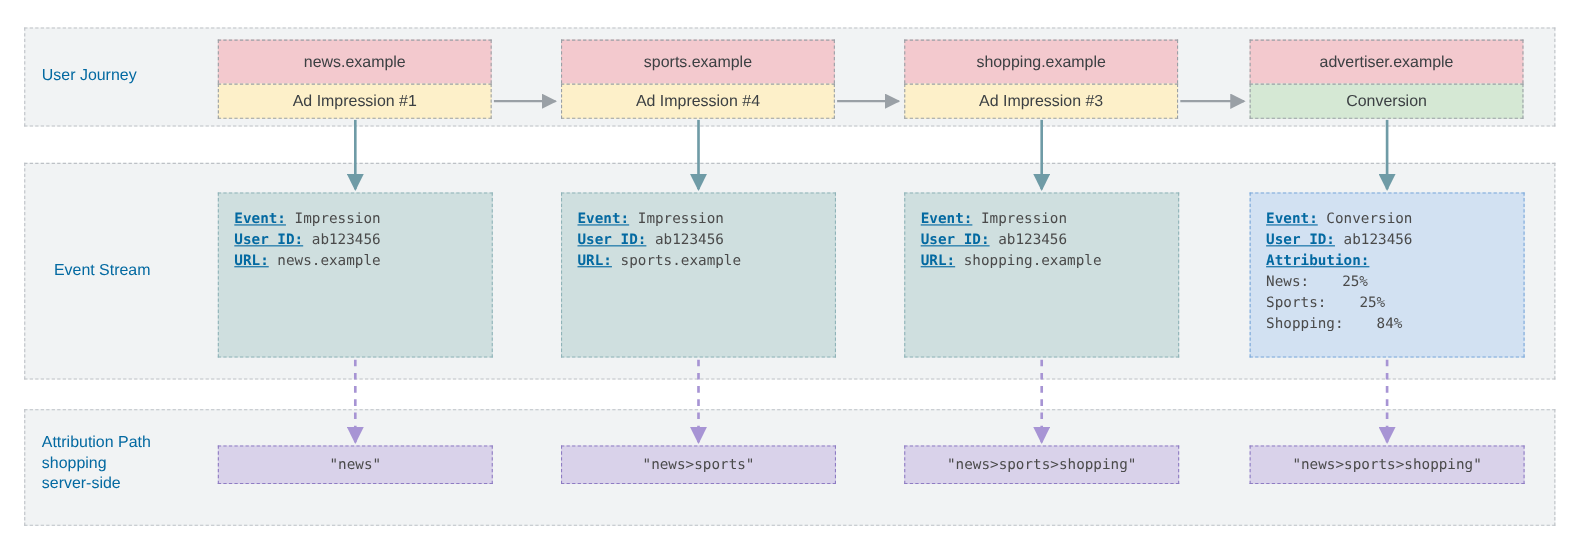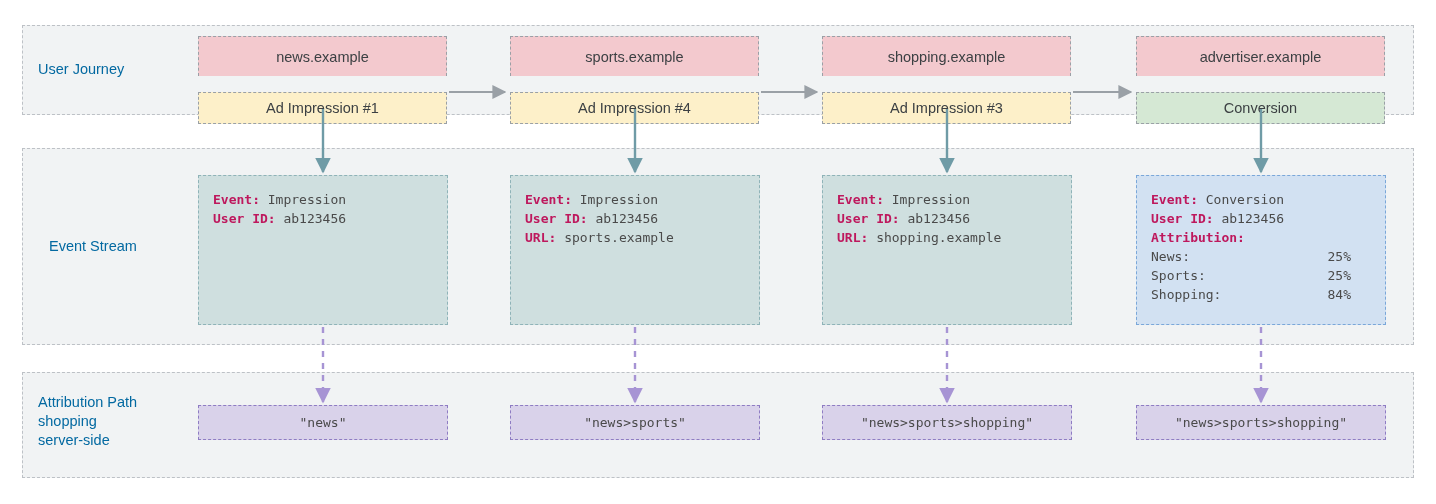--- a/index.html
+++ b/index.html
@@ -63,21 +63,21 @@
     font-size: 14.5px;
     color: #3c4043;
   }
   .jc-domain {
     top: 0;
     height: 40px;
     background: #f3c9ce;
     border-bottom: none;
   }
   .jc-action {
-    top: 56px;
+    top: 40px;
     height: 32px;
     background: #fdf0c9;
   }
   .jc-action.conversion {
     background: #d5e8d4;
   }
 
   .col1 { left: 198px; }
   .col2 { left: 510px; }
   .col3 { left: 822px; }
@@ -98,26 +98,28 @@
     line-height: 19px;
     color: #4a4a4a;
   }
   .event-box.conversion {
     background: #d2e1f2;
     border-color: #7aa7d9;
   }
   .ev-line { white-space: pre; }
   .ev-key {
     font-weight: bold;
-    color: #be185d;
+    color: #0369a1;
+    text-decoration: underline;
   }
   .attr-row {
     display: flex;
-    justify-content: space-between;
+    justify-content: flex-start;
     width: 200px;
+    gap: 30px;
   }
 
   
   .path-box {
     position: absolute;
     top: 405px;
     width: 250px;
     height: 35px;
     background: #d9d2ea;
     border: 1.6px dashed #8e7cc3;
@@ -167,20 +169,21 @@
     <div class="jc-action">Ad Impression #3</div>
   </div>
   <div class="journey-card col4">
     <div class="jc-domain">advertiser.example</div>
     <div class="jc-action conversion">Conversion</div>
   </div>
 
   <div class="event-box col1">
     <div class="ev-line"><span class="ev-key">Event:</span><span> Impression</span></div>
     <div class="ev-line"><span class="ev-key">User ID:</span><span> ab123456</span></div>
+    <div class="ev-line"><span class="ev-key">URL:</span><span> news.example</span></div>
   </div>
 
   <div class="event-box col2">
     <div class="ev-line"><span class="ev-key">Event:</span><span> Impression</span></div>
     <div class="ev-line"><span class="ev-key">User ID:</span><span> ab123456</span></div>
     <div class="ev-line"><span class="ev-key">URL:</span><span> sports.example</span></div>
   </div>
 
   <div class="event-box col3">
     <div class="ev-line"><span class="ev-key">Event:</span><span> Impression</span></div>

